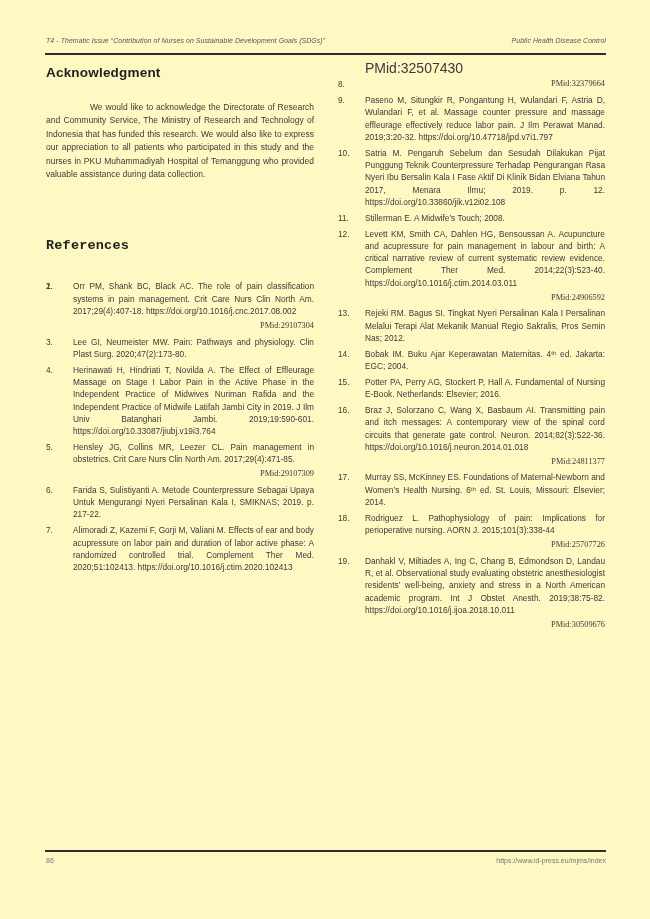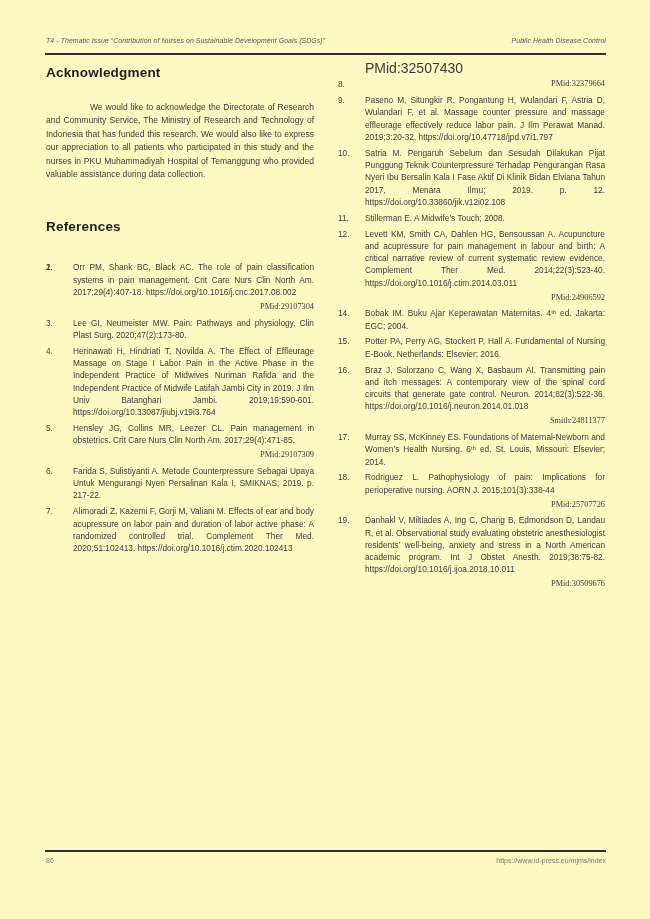--- a/index.html
+++ b/index.html
@@ -19,21 +19,21 @@
   .col-right{left:338px;width:267px;}
   .sec-title{
     font-size:13.5px;font-weight:bold;color:#1f1f1f;letter-spacing:0.2px;
     margin:0;padding:0;
   }
   .ack-title{margin-top:5px;}
   .ack-body{
     margin-top:21px;font-size:8.5px;line-height:13.4px;text-align:justify;
     text-indent:44px;color:#3a3a3a;
   }
-  .refs-title{margin-top:38px;}
+  .refs-title{margin-top:57px;font-family:Liberation Mono, monospace;}
   .ref-list{
     list-style:none;margin:27px 0 0 0;padding:0;
     font-size:8.3px;line-height:12.3px;text-align:justify;
   }
   .col-right .ref-list{margin-top:4px;}
   .ref-item{position:relative;padding-left:27px;margin:0 0 3.5px 0;}
   .ref-num{position:absolute;left:0;top:0;}
   .ref-pmid{margin-top:2.5px;text-align:right;font-family:Liberation Serif, serif;}
   .cont-pmid{font-size:14px;line-height:12.3px;padding-left:27px;margin-top:2px;}
   .foot-rule{position:absolute;left:45px;right:44px;top:850px;height:2px;background:#2e2e2e;}
@@ -71,23 +71,24 @@
   </div>
 
   <div class="col col-right">
     <div class="cont-pmid">PMid:32507430</div>
     <ol class="ref-list" id="refs-right">
         <li class="ref-item"><span class="ref-num">8.</span><div class="ref-pmid">PMid:32379664</div></li>
         <li class="ref-item"><span class="ref-num">9.</span><span class="ref-text">Paseno M, Situngkir R, Pongantung H, Wulandari F, Astria D, Wulandari F, et al. Massage counter pressure and massage effleurage effectively reduce labor pain. J Ilm Perawat Manad. 2019;3:20-32. https://doi.org/10.47718/jpd.v7i1.797</span></li>
         <li class="ref-item"><span class="ref-num">10.</span><span class="ref-text">Satria M. Pengaruh Sebelum dan Sesudah Dilakukan Pijat Punggung Teknik Counterpressure Terhadap Pengurangan Rasa Nyeri Ibu Bersalin Kala I Fase Aktif Di Klinik Bidan Elviana Tahun 2017, Menara Ilmu; 2019. p. 12. https://doi.org/10.33860/jik.v12i02.108</span></li>
         <li class="ref-item"><span class="ref-num">11.</span><span class="ref-text">Stillerman E. A Midwife’s Touch; 2008.</span></li>
         <li class="ref-item"><span class="ref-num">12.</span><span class="ref-text">Levett KM, Smith CA, Dahlen HG, Bensoussan A. Acupuncture and acupressure for pain management in labour and birth: A critical narrative review of current systematic review evidence. Complement Ther Med. 2014;22(3):523-40. https://doi.org/10.1016/j.ctim.2014.03.011</span><div class="ref-pmid">PMid:24906592</div></li>
+        <li class="ref-item"><span class="ref-num">13.</span><span class="ref-text">Rejeki RM. Bagus SI. Tingkat Nyeri Persalinan Kala I Persalinan Melalui Terapi Alat Mekanik Manual Regio Sakralis, Pros Semin Nas; 2012.</span></li>
         <li class="ref-item"><span class="ref-num">14.</span><span class="ref-text">Bobak IM. Buku Ajar Keperawatan Maternitas. 4ᵗʰ ed. Jakarta: EGC; 2004.</span></li>
         <li class="ref-item"><span class="ref-num">15.</span><span class="ref-text">Potter PA, Perry AG, Stockert P, Hall A. Fundamental of Nursing E-Book. Netherlands: Elsevier; 2016.</span></li>
-        <li class="ref-item"><span class="ref-num">16.</span><span class="ref-text">Braz J, Solorzano C, Wang X, Basbaum AI. Transmitting pain and itch messages: A contemporary view of the spinal cord circuits that generate gate control. Neuron. 2014;82(3):522-36. https://doi.org/10.1016/j.neuron.2014.01.018</span><div class="ref-pmid">Smith:24811377</div></li>
+        <li class="ref-item"><span class="ref-num">16.</span><span class="ref-text">Braz J, Solorzano C, Wang X, Basbaum AI. Transmitting pain and itch messages: A contemporary view of the spinal cord circuits that generate gate control. Neuron. 2014;82(3):522-36. https://doi.org/10.1016/j.neuron.2014.01.018</span><div class="ref-pmid">PMid:24811377</div></li>
         <li class="ref-item"><span class="ref-num">17.</span><span class="ref-text">Murray SS, McKinney ES. Foundations of Maternal-Newborn and Women’s Health Nursing. 6ᵗʰ ed. St. Louis, Missouri: Elsevier; 2014.</span></li>
         <li class="ref-item"><span class="ref-num">18.</span><span class="ref-text">Rodriguez L. Pathophysiology of pain: Implications for perioperative nursing. AORN J. 2015;101(3):338-44</span><div class="ref-pmid">PMid:25707726</div></li>
         <li class="ref-item"><span class="ref-num">19.</span><span class="ref-text">Danhakl V, Miltiades A, Ing C, Chang B, Edmondson D, Landau R, et al. Observational study evaluating obstetric anesthesiologist residents’ well-being, anxiety and stress in a North American academic program. Int J Obstet Anesth. 2019;38:75-82. https://doi.org/10.1016/j.ijoa.2018.10.011</span><div class="ref-pmid">PMid:30509676</div></li>
       </ol>
   </div>
 
   <div class="foot-rule"></div>
   <div class="page-footer">
     <span>86</span>
     <span>https://www.id-press.eu/mjms/index</span>

